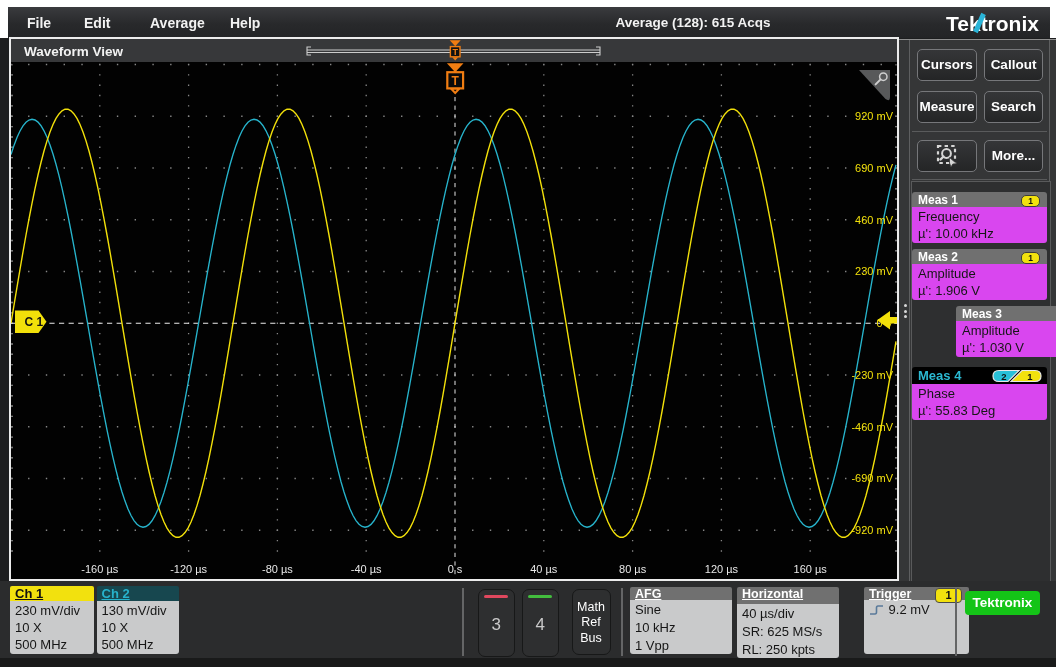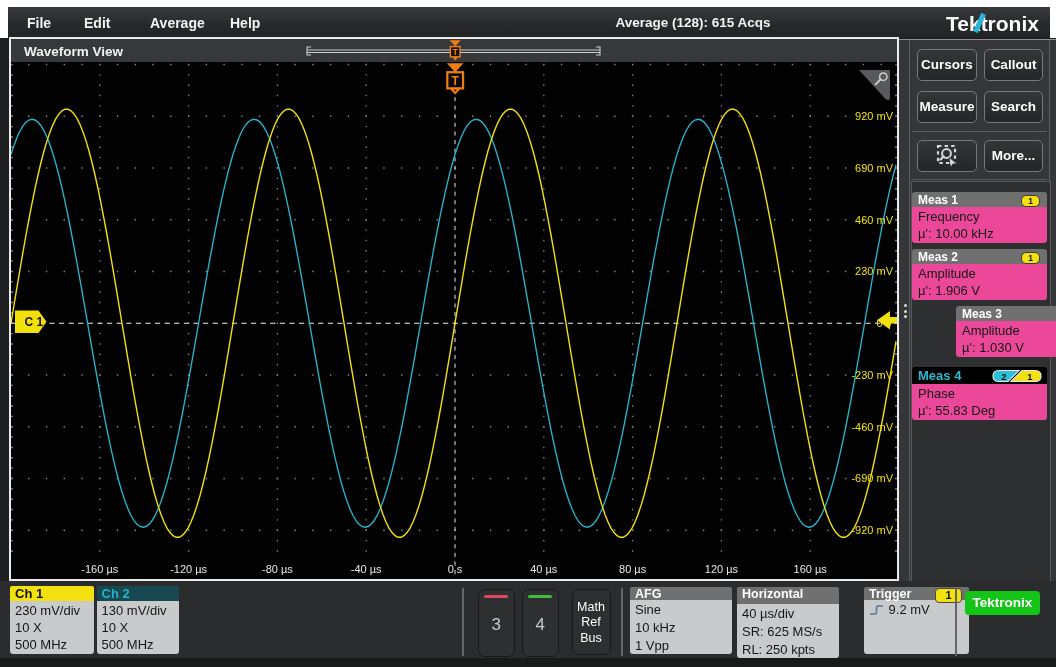--- a/index.html
+++ b/index.html
@@ -11,27 +11,27 @@
 #slash{position:absolute;left:30.5px;top:0.5px;width:5px;height:20px;background:#2ab4d8;transform:rotate(24deg);}
 #below{left:0;top:38px;width:1056px;height:629px;background:#1d1e1f;}
 #wfpanel{left:9px;top:37px;width:886px;height:540px;border:2px solid #ececec;background:#020202;}
 #rpanel{left:899px;top:39px;width:157px;height:542px;background:#353637;border-top:1.5px solid #8f8f8f;box-sizing:border-box;}
 #rpanel .vline{position:absolute;top:0;width:1px;height:542px;background:#5e5f60;}
 #rpanel .hsep{position:absolute;left:13px;width:135px;height:1px;background:#5a5b5c;}
 .btn{position:absolute;width:60px;height:32px;background:linear-gradient(#353638,#242526);border:1px solid #76777a;border-radius:5px;color:#fff;font-size:13.5px;font-weight:bold;text-align:center;line-height:30px;box-sizing:border-box;}
 #results{position:absolute;left:12px;top:141px;width:138px;height:399px;border:1px solid #595a5b;background:#2e2f30;}
 .meas{position:absolute;left:13px;width:135px;}
 .meas .hd{height:14px;background:#707070;border-radius:3px 3px 0 0;color:#fff;font-size:12px;font-weight:bold;padding:1px 0 0 6px;position:relative;box-sizing:content-box;}
-.meas .bd{height:33px;background:#ec4899;border-radius:0 0 3px 3px;color:#161616;font-size:13px;padding:2px 0 1px 6px;line-height:16.5px;}
+.meas .bd{height:33px;background:#d946ef;border-radius:0 0 3px 3px;color:#161616;font-size:13px;padding:2px 0 1px 6px;line-height:16.5px;}
 .pill{position:absolute;top:2.5px;width:17px;height:10px;border-radius:5px;font-size:8.5px;font-weight:bold;color:#111;text-align:center;line-height:10px;border:1px solid #3c3c3c;}
 #handle div{position:absolute;left:904px;width:3.2px;height:3.2px;border-radius:50%;background:#d8d8d8;}
 #bottombar{left:0;top:581px;width:1056px;height:86px;background:#2b2c2d;}
 #bottombar .strip{position:absolute;left:0;top:77px;width:1056px;height:9px;background:#191a1a;}
 .card{position:absolute;top:4.5px;}
-.card .hd{height:15px;font-size:13px;font-weight:bold;padding:0 16px 0 5px;border-radius:2px 2px 0 0;position:relative;}
+.card .hd{height:15px;font-size:13px;font-weight:bold;padding:0 16px 0 5px;border-radius:2px 2px 0 0;position:relative;text-decoration:underline;}
 .card .bd{background:#c9cacb;color:#161616;font-size:13px;padding:1px 0 0 5px;border-radius:0 0 3px 3px;line-height:17.4px;}
 .vdiv{position:absolute;top:7px;height:68px;width:2px;background:#646566;}
 .chbtn{position:absolute;top:7.5px;width:35.5px;height:66px;background:#2e2f30;border:1px solid #171818;border-radius:7px;color:#c9c9c9;text-align:center;}
 .chbtn .bar{margin:5px auto 0;width:24px;height:3.5px;border-radius:2px;}
 .chbtn .num{font-size:17px;margin-top:17px;}
 #mrb{position:absolute;left:571.5px;top:7.5px;width:39px;height:66px;background:#2e2f30;border:1px solid #171818;border-radius:7px;color:#fff;font-size:12.5px;text-align:center;line-height:15.5px;padding-top:10px;box-sizing:border-box;}
 #trigd{position:absolute;left:965px;top:10px;width:75px;height:24px;background:#14c417;border-radius:4px;color:#fff;font-size:13.5px;font-weight:bold;text-align:center;line-height:24px;}
 .badge1{position:absolute;left:71px;top:0.5px;width:25px;height:13px;background:#f2e10e;border:1px solid #4a4a4a;border-radius:4px;color:#111;font-size:11px;font-weight:bold;text-align:center;line-height:13px;}
 #wf .wvt{fill:#f2f2f2;font-size:13.5px;font-weight:bold;font-family:"Liberation Sans",sans-serif;}
 #wf .gr{stroke:#868686;stroke-width:1.3;stroke-dasharray:1.4 16.36;stroke-dashoffset:0.7;}

